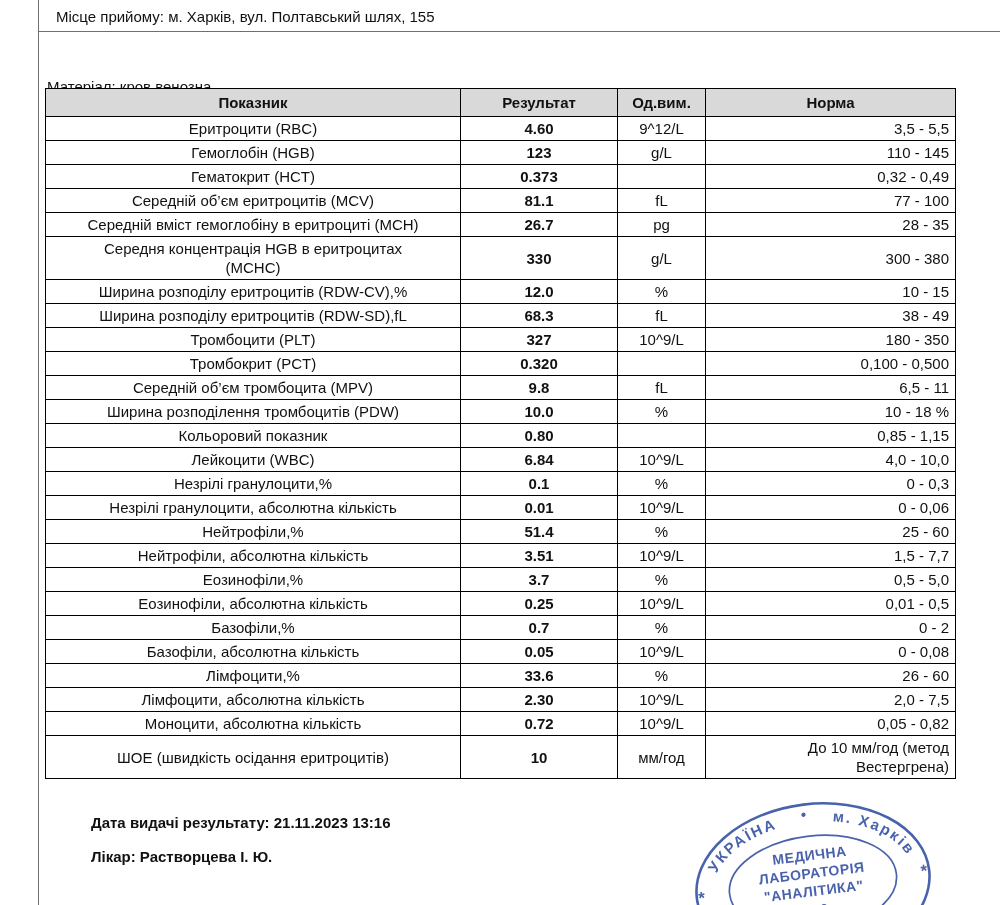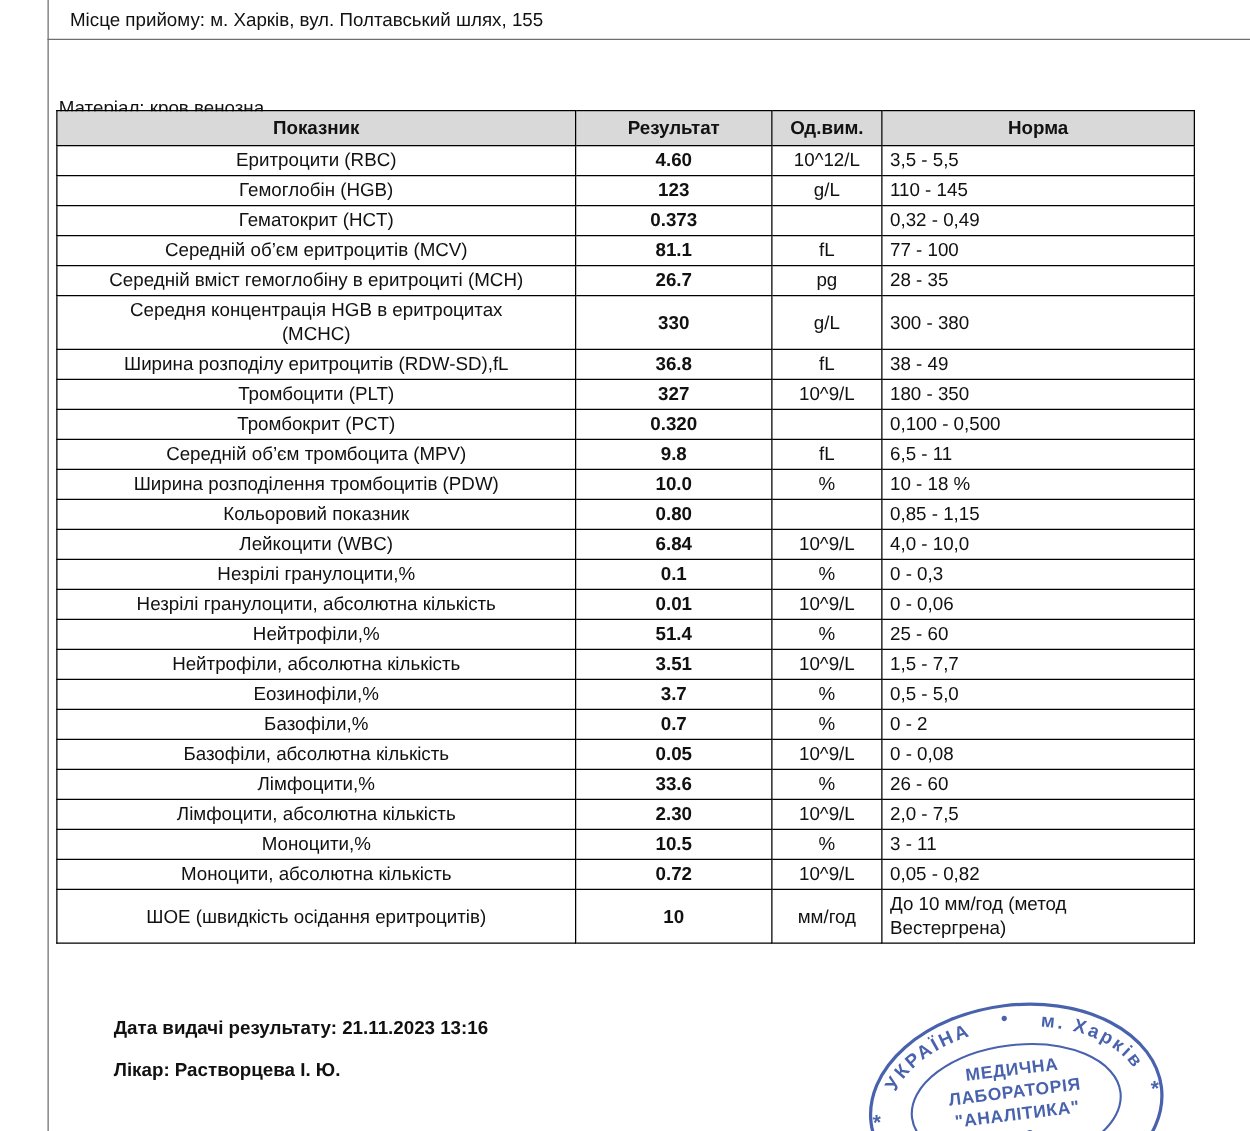--- a/index.html
+++ b/index.html
@@ -42,21 +42,21 @@
   }
   table.results th {
     background: #d9d9d9;
     font-weight: bold;
     text-align: center;
     padding: 4px 6px;
   }
   td.c0 { text-align: center; padding-left: 10px; }
   td.c1 { text-align: center; font-weight: bold; margin-left: 48px; }
   td.c2 { text-align: center; }
-  td.c3 { text-align: left; }
+  td.c3 { text-align: right; }
   .footer-date {
     position: absolute; left: 47px; top: 814px;
     font-size: 15px; font-weight: bold; margin-left: 44px;
   }
   .footer-doctor {
     position: absolute; left: 47px; top: 848px;
     font-size: 15px; font-weight: bold; margin-left: 44px;
   }
   .stamp {
     position: absolute; left: 688px; top: 798px;
@@ -98,21 +98,21 @@
       <th>Показник</th>
       <th>Результат</th>
       <th>Од.вим.</th>
       <th>Норма</th>
     </tr>
   </thead>
   <tbody>
       <tr>
         <td class="c0">Еритроцити (RBC)</td>
         <td class="c1">4.60</td>
-        <td class="c2">10^12/L</td>
+        <td class="c2">9^12/L</td>
         <td class="c3">3,5 - 5,5</td>
       </tr>
       <tr>
         <td class="c0">Гемоглобін (HGB)</td>
         <td class="c1">123</td>
         <td class="c2">g/L</td>
         <td class="c3">110 - 145</td>
       </tr>
       <tr>
         <td class="c0">Гематокрит (HCT)</td>
@@ -133,22 +133,28 @@
         <td class="c3">28 - 35</td>
       </tr>
       <tr>
         <td class="c0">Середня концентрація HGB в еритроцитах
 (MCHC)</td>
         <td class="c1">330</td>
         <td class="c2">g/L</td>
         <td class="c3">300 - 380</td>
       </tr>
       <tr>
+        <td class="c0">Ширина розподілу еритроцитів (RDW-CV),%</td>
+        <td class="c1">12.0</td>
+        <td class="c2">%</td>
+        <td class="c3">10 - 15</td>
+      </tr>
+      <tr>
         <td class="c0">Ширина розподілу еритроцитів (RDW-SD),fL</td>
-        <td class="c1">36.8</td>
+        <td class="c1">68.3</td>
         <td class="c2">fL</td>
         <td class="c3">38 - 49</td>
       </tr>
       <tr>
         <td class="c0">Тромбоцити (PLT)</td>
         <td class="c1">327</td>
         <td class="c2">10^9/L</td>
         <td class="c3">180 - 350</td>
       </tr>
       <tr>
@@ -205,20 +211,26 @@
         <td class="c2">10^9/L</td>
         <td class="c3">1,5 - 7,7</td>
       </tr>
       <tr>
         <td class="c0">Еозинофіли,%</td>
         <td class="c1">3.7</td>
         <td class="c2">%</td>
         <td class="c3">0,5 - 5,0</td>
       </tr>
       <tr>
+        <td class="c0">Еозинофіли, абсолютна кількість</td>
+        <td class="c1">0.25</td>
+        <td class="c2">10^9/L</td>
+        <td class="c3">0,01 - 0,5</td>
+      </tr>
+      <tr>
         <td class="c0">Базофіли,%</td>
         <td class="c1">0.7</td>
         <td class="c2">%</td>
         <td class="c3">0 - 2</td>
       </tr>
       <tr>
         <td class="c0">Базофіли, абсолютна кількість</td>
         <td class="c1">0.05</td>
         <td class="c2">10^9/L</td>
         <td class="c3">0 - 0,08</td>
@@ -227,26 +239,20 @@
         <td class="c0">Лімфоцити,%</td>
         <td class="c1">33.6</td>
         <td class="c2">%</td>
         <td class="c3">26 - 60</td>
       </tr>
       <tr>
         <td class="c0">Лімфоцити, абсолютна кількість</td>
         <td class="c1">2.30</td>
         <td class="c2">10^9/L</td>
         <td class="c3">2,0 - 7,5</td>
-      </tr>
-      <tr>
-        <td class="c0">Моноцити,%</td>
-        <td class="c1">10.5</td>
-        <td class="c2">%</td>
-        <td class="c3">3 - 11</td>
       </tr>
       <tr>
         <td class="c0">Моноцити, абсолютна кількість</td>
         <td class="c1">0.72</td>
         <td class="c2">10^9/L</td>
         <td class="c3">0,05 - 0,82</td>
       </tr>
       <tr>
         <td class="c0">ШОЕ (швидкість осідання еритроцитів)</td>
         <td class="c1">10</td>

